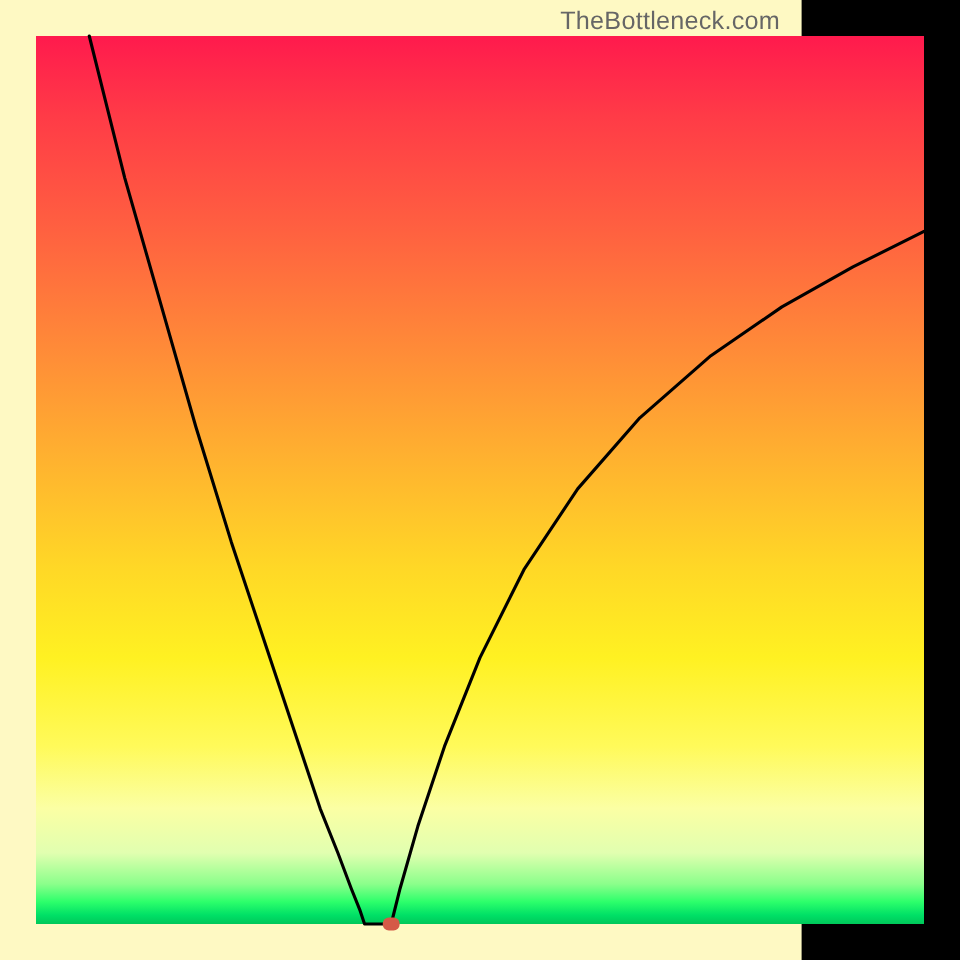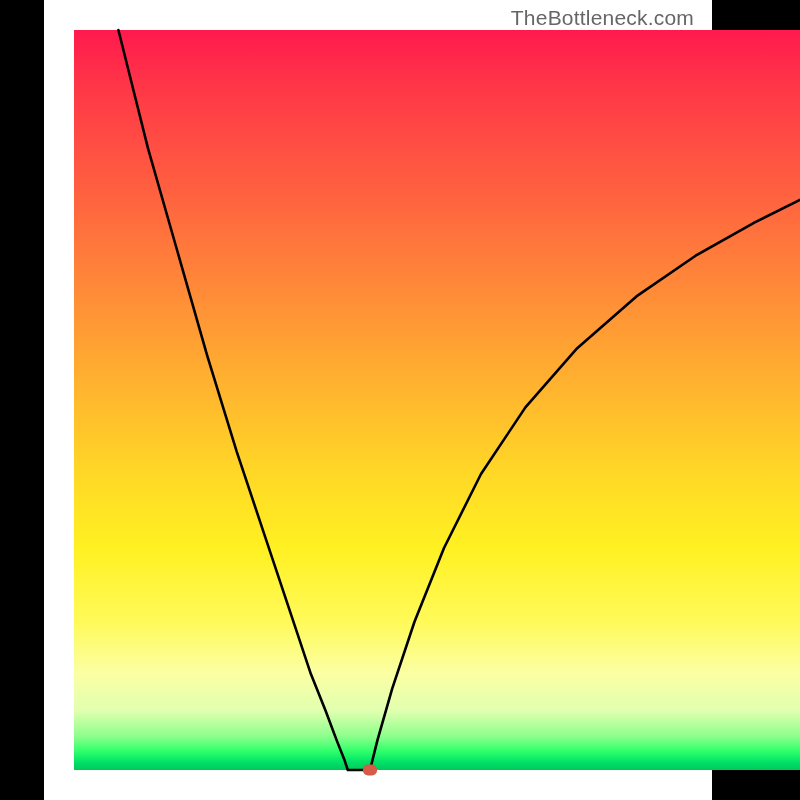--- a/index.html
+++ b/index.html
@@ -10,22 +10,21 @@
     background: #000;
     overflow: hidden;
     font-family: Arial, Helvetica, sans-serif;
   }
   .frame {
     position: absolute;
     left: 0;
     top: 0;
     width: 668px;
     height: 800px;
-    background: #ffffff;
-    margin-left: 44px;
+    background: #fef9c3;
   }
   .watermark {
     position: absolute;
     top: 6px;
     right: 18px;
     color: #666;
     font-size: 21px;
     letter-spacing: 0.2px;
     font-weight: 500;
     text-align: right;

